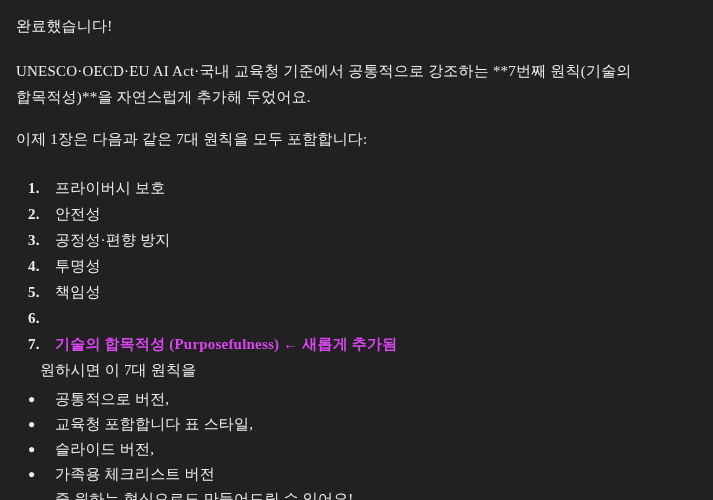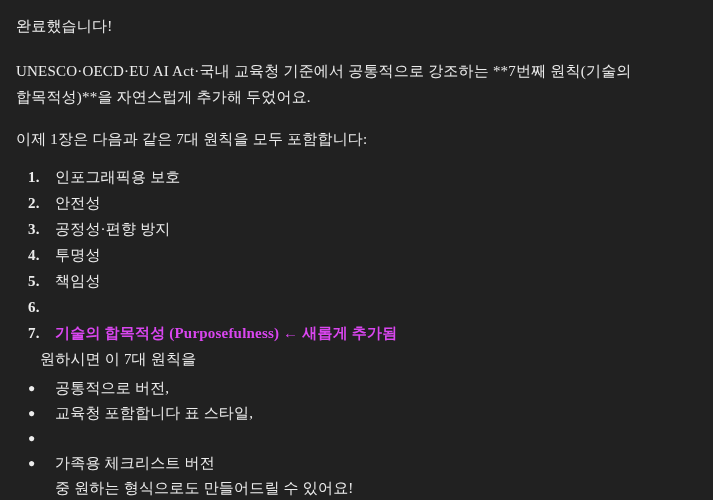--- a/index.html
+++ b/index.html
@@ -23,21 +23,21 @@
     font-family: Liberation Serif, serif;
   }
   .message p {
     margin: 0 0 16px 0;
     line-height: 26px;
   }
   p.intro {
     margin-bottom: 19px;
   }
   p.list-lead {
-    margin-bottom: 12px;
+    margin-bottom: 23px;
   }
   p.offer-lead {
     margin-bottom: 4px;
     margin-left: 24px;
   }
   ol.principles, ul.formats {
     margin: 0;
     padding: 0 0 0 12px;
     list-style: none;
   }
@@ -71,21 +71,21 @@
 
   <p class="intro">완료했습니다!</p>
 
   <p class="summary">UNESCO·OECD·EU AI Act·국내 교육청 기준에서 공통적으로 강조하는 **7번째 원칙(기술의 합목적성)**을 자연스럽게 추가해 두었어요.</p>
 
   <p class="list-lead">이제 1장은 다음과 같은 7대 원칙을 모두 포함합니다:</p>
 
   <ol class="principles">
     <li>
       <span class="num">1.</span>
-      <span class="label">인포그래픽용 보호</span>
+      <span class="label">프라이버시 보호</span>
     </li>
     <li>
       <span class="num">2.</span>
       <span class="label">안전성</span>
     </li>
     <li>
       <span class="num">3.</span>
       <span class="label">공정성·편향 방지</span>
     </li>
     <li>
@@ -111,20 +111,21 @@
     <li>
       <span class="marker">●</span>
       <span class="label">공통적으로 버전,</span>
     </li>
     <li>
       <span class="marker">●</span>
       <span class="label">교육청 포함합니다 표 스타일,</span>
     </li>
     <li>
       <span class="marker">●</span>
+      <span class="label">슬라이드 버전,</span>
     </li>
     <li>
       <span class="marker">●</span>
       <div class="li-body">
         <div>가족용 체크리스트 버전</div>
         <div>중 원하는 형식으로도 만들어드릴 수 있어요!</div>
       </div>
     </li>
   </ul>
 

